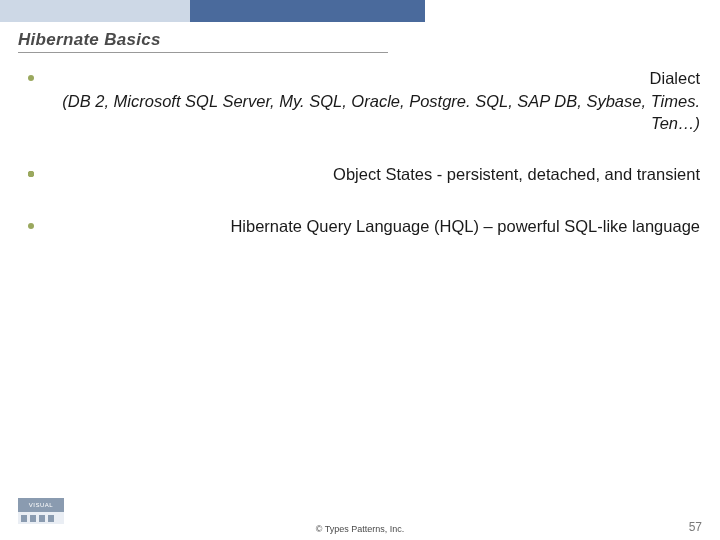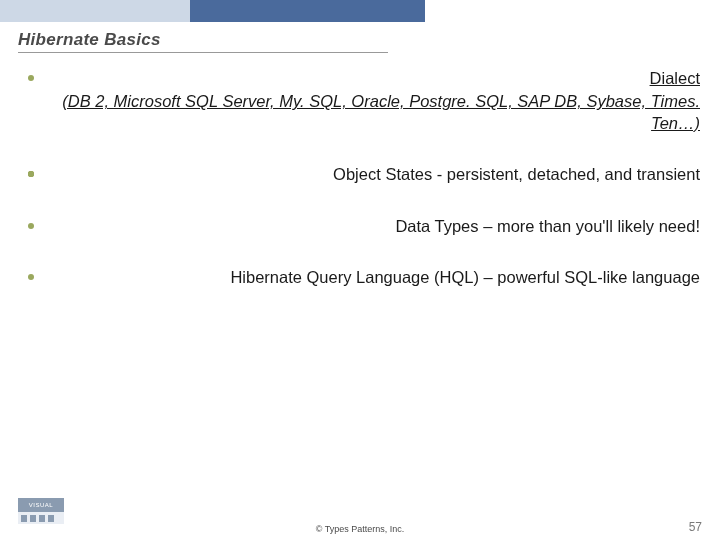--- a/index.html
+++ b/index.html
@@ -138,43 +138,39 @@
 
 <div class="top-bar">
   <div class="top-bar-light"></div>
   <div class="top-bar-dark"></div>
 </div>
 
 <div class="slide-title">Hibernate Basics</div>
 <div class="title-underline"></div>
 
 <div class="content">
-  <div class="bullet-item" style="text-decoration:underline;">
+  <div class="bullet-item" style="">
     <div class="bullet-dot"></div>
     <div>Dialect</div>
     <div class="dialect-subtext">(DB 2, Microsoft SQL Server, My. SQL, Oracle, Postgre. SQL, SAP DB, Sybase, Times. Ten…)</div>
   </div>
 
   <div class="bullet-item">
     <div class="bullet-dot"></div>
   </div>
 
   <div class="bullet-item">
     <div class="bullet-dot"></div>
   </div>
 
   <div class="bullet-item">
     <div class="bullet-dot"></div>
     <span>Object States - persistent, detached, and transient</span>
   </div>
 
-  <div class="bullet-item">
-    <div class="bullet-dot"></div>
-    <span>Data Types – more than you'll likely need!</span>
-  </div>
 
   <div class="bullet-item">
     <div class="bullet-dot"></div>
     <span>Hibernate Query Language (HQL) – powerful SQL-like language</span>
   </div>
 </div>
 
 <div class="logo">
   <div class="logo-top">VISUAL</div>
   <div class="logo-bottom">

